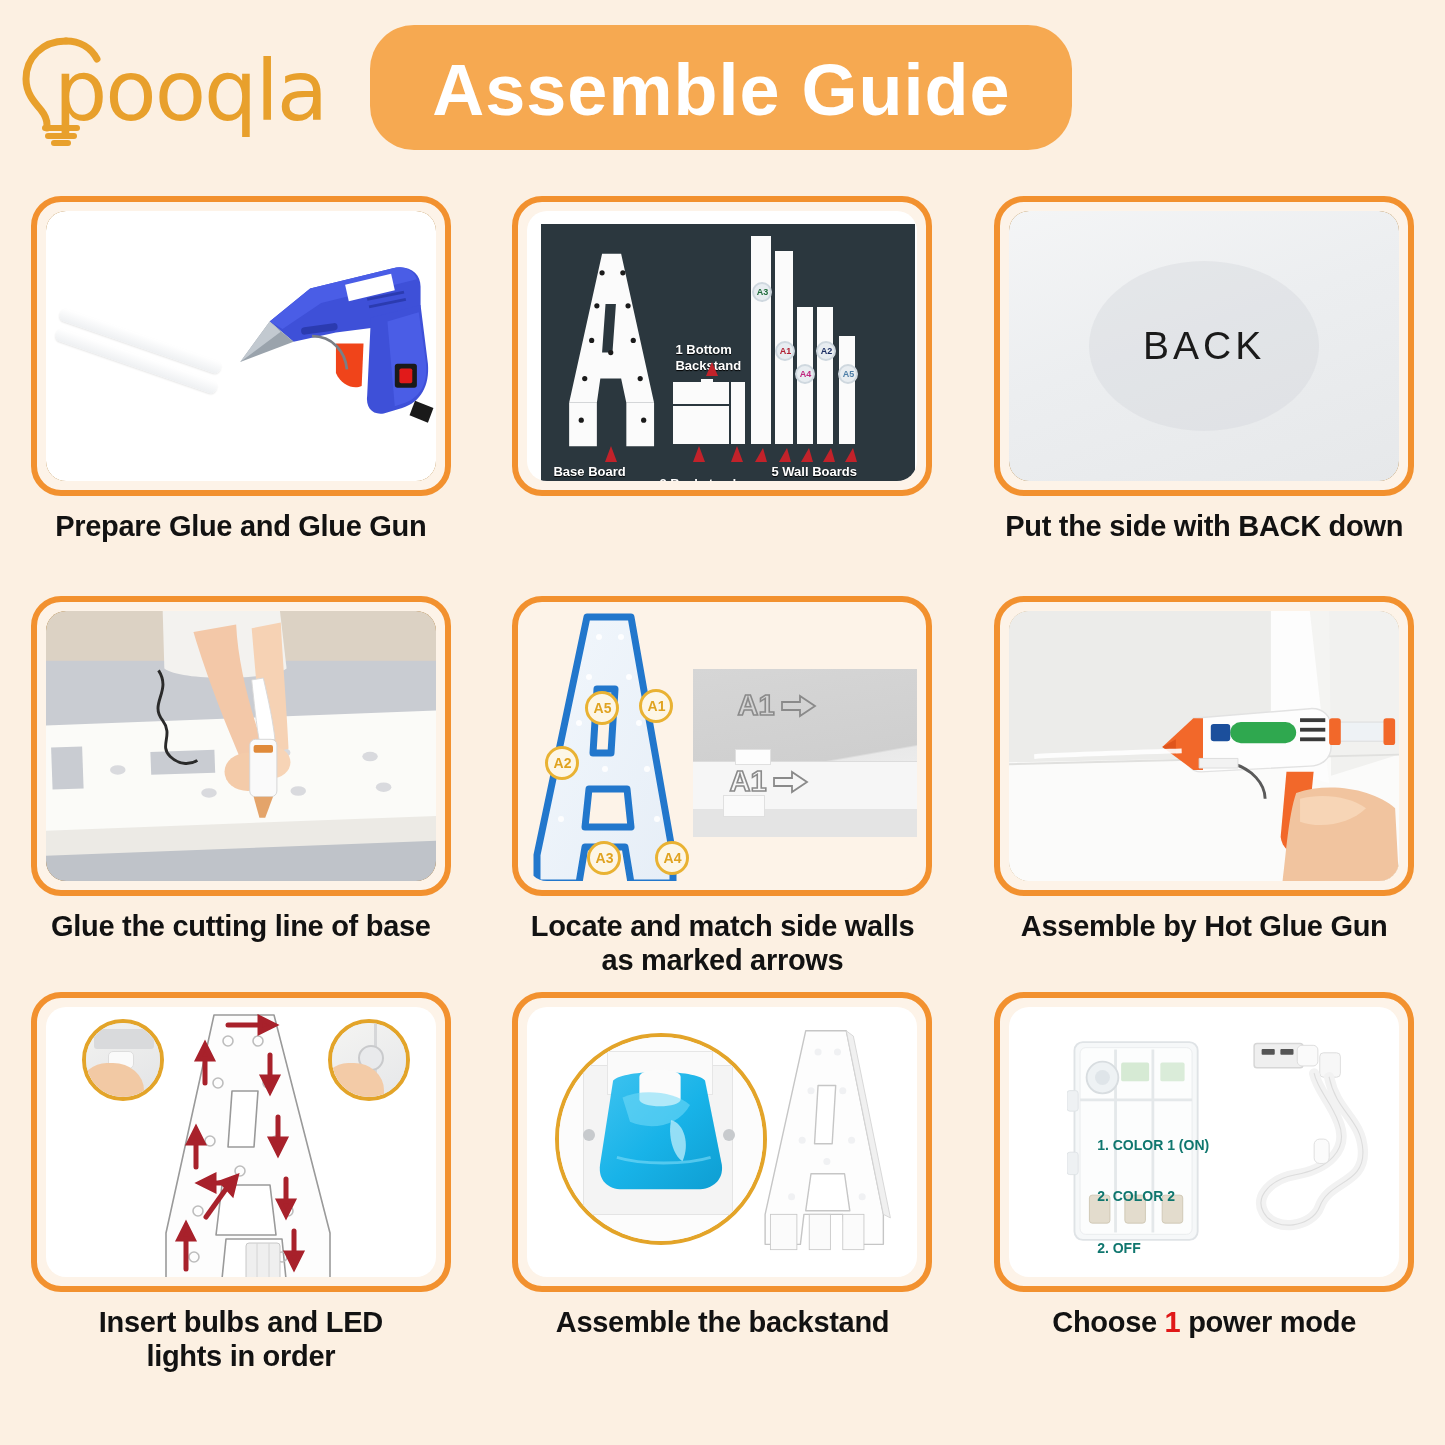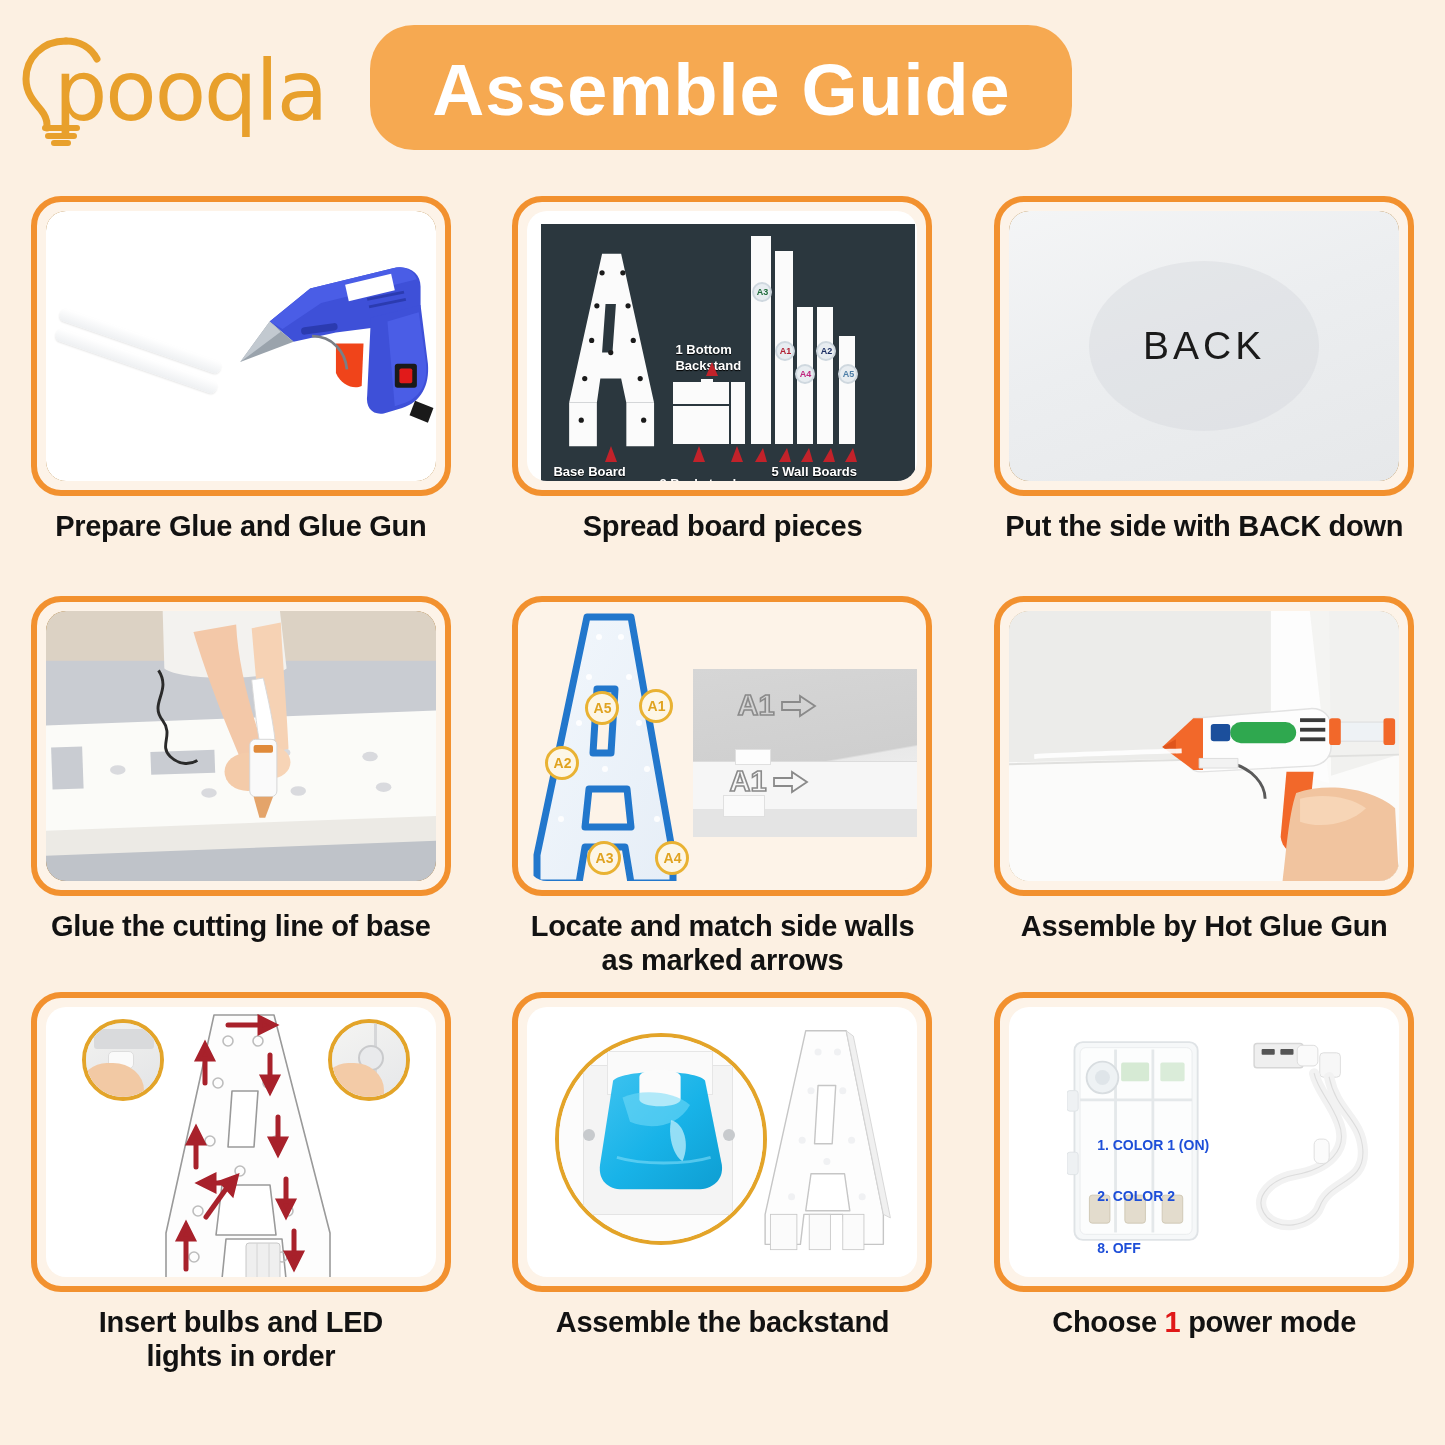--- a/index.html
+++ b/index.html
@@ -135,21 +135,21 @@
   
   .inset-circle {
     position: absolute; border-radius: 50%;
     border: 4px solid #E3A429; overflow: hidden;
     background: #e9eaec; z-index: 7;
   }
 
   
   .modelist {
     position: absolute; z-index: 9;
-    font-size: 14px; font-weight: bold; color: #1d4ed8;
+    font-size: 14px; font-weight: bold; color: #0f766e;
     line-height: 1.22; font-family: "Liberation Sans", sans-serif;
     white-space: pre;
   }
 </style>
 </head>
 <body>
 
 <div id="page">
 
   <div id="header">
@@ -290,21 +290,20 @@
               </g>
             </svg>
 
             <div class="bp-label" style="left:12px;top:240px;"><span>Base Board</span></div>
             <div class="bp-label" style="left:118px;top:252px;"><span>2 Backstands</span></div>
             <div class="bp-label" style="left:230px;top:240px;"><span>5 Wall Boards</span></div>
           </div>
 
         </div>
       </div>
-      <div class="caption">Spread board pieces</div>
     </div>
 
     <div class="cell">
       <div class="frame">
         <div class="frame-inner">
           <div class="backboard">
             <div class="back-circle">
               <span class="back-text">BACK</span>
             </div>
           </div>
@@ -641,21 +640,21 @@
             <g fill="#e3dccd" stroke="#cfc7b4">
               <rect x="24" y="168" width="22" height="30" rx="3"></rect>
               <rect x="62" y="168" width="22" height="30" rx="3"></rect>
               <rect x="102" y="168" width="22" height="30" rx="3"></rect>
             </g>
           </svg>
 
           <div class="modelist" style="left:88px;top:96px;">
             <div>1. COLOR 1 (ON)</div>
             <div>2. COLOR 2</div>
-            <div>8. OFF</div>
+            <div>2. OFF</div>
           </div>
 
           <svg viewBox="0 0 160 230" style="position:absolute;left:232px;top:22px;width:150px;height:222px;">
 
             <rect x="14" y="12" width="52" height="26" rx="3" fill="#efefef" stroke="#d6d6d6" stroke-width="1.6"></rect>
             <rect x="22" y="18" width="14" height="6" rx="1" fill="#555"></rect>
             <rect x="42" y="18" width="14" height="6" rx="1" fill="#555"></rect>
             <rect x="60" y="14" width="22" height="22" rx="5" fill="#fafafa" stroke="#dcdcdc"></rect>
 
             <rect x="84" y="22" width="22" height="26" rx="4" fill="#f7f7f7" stroke="#dcdcdc"></rect>

